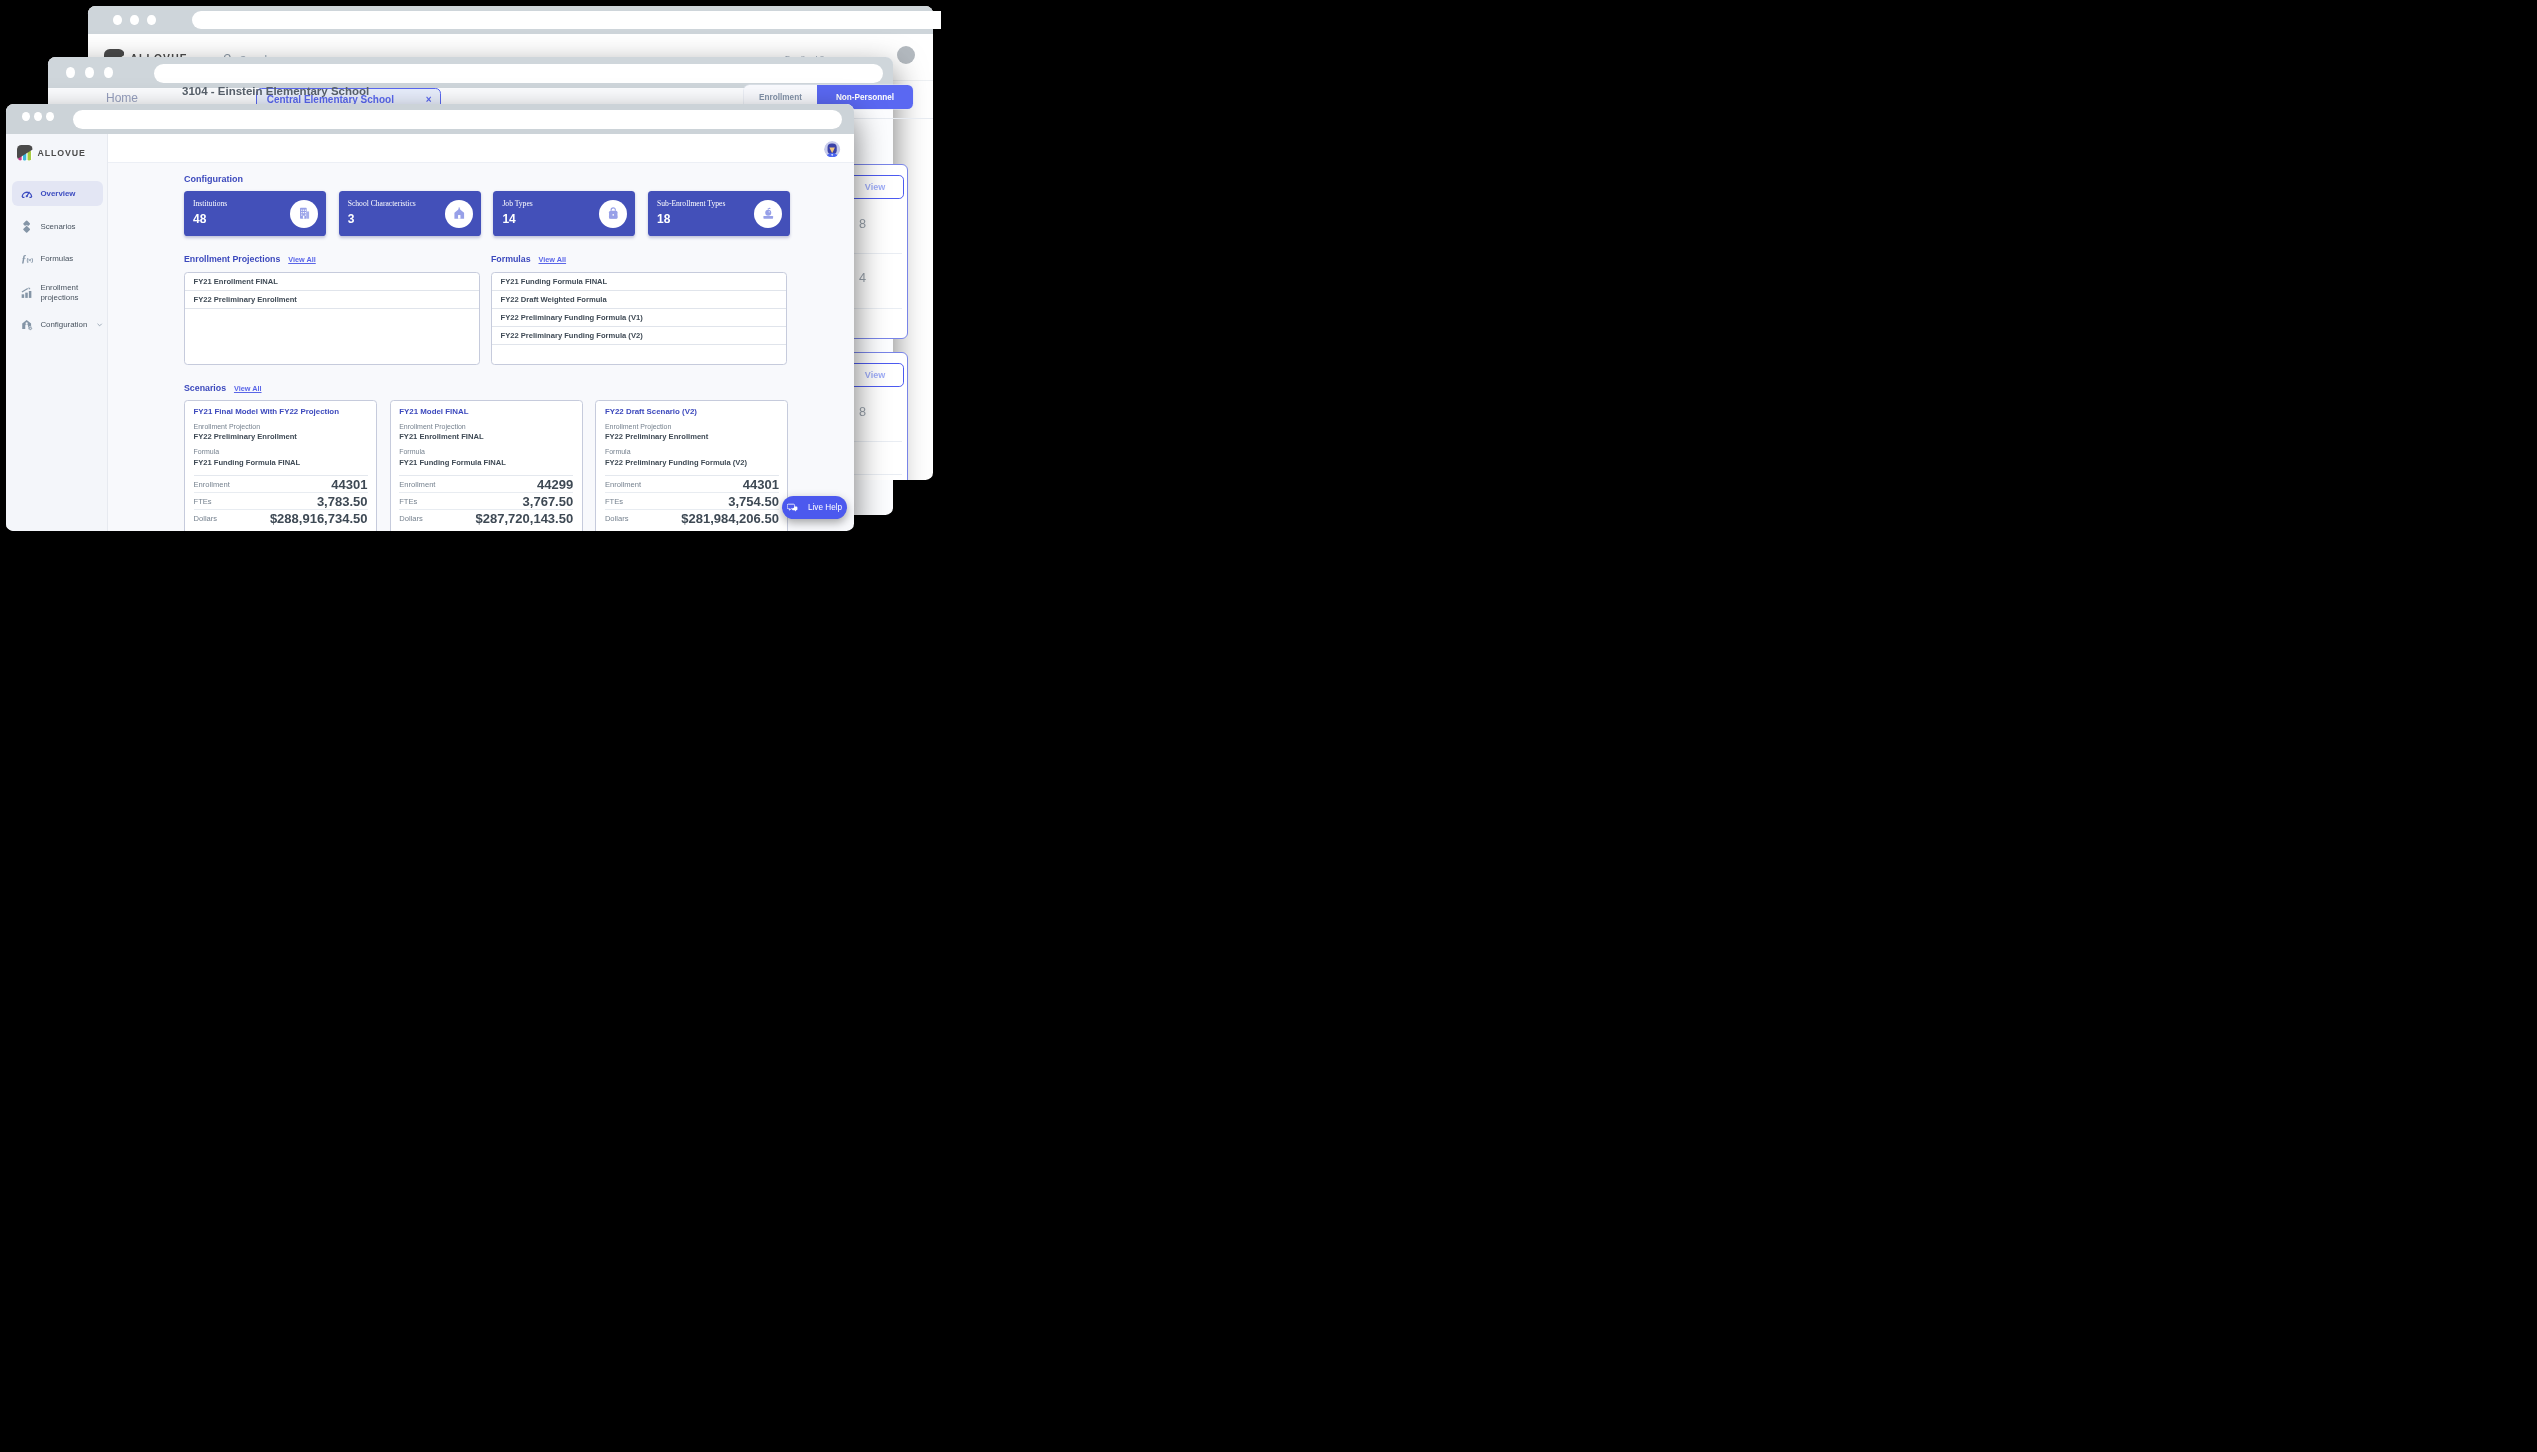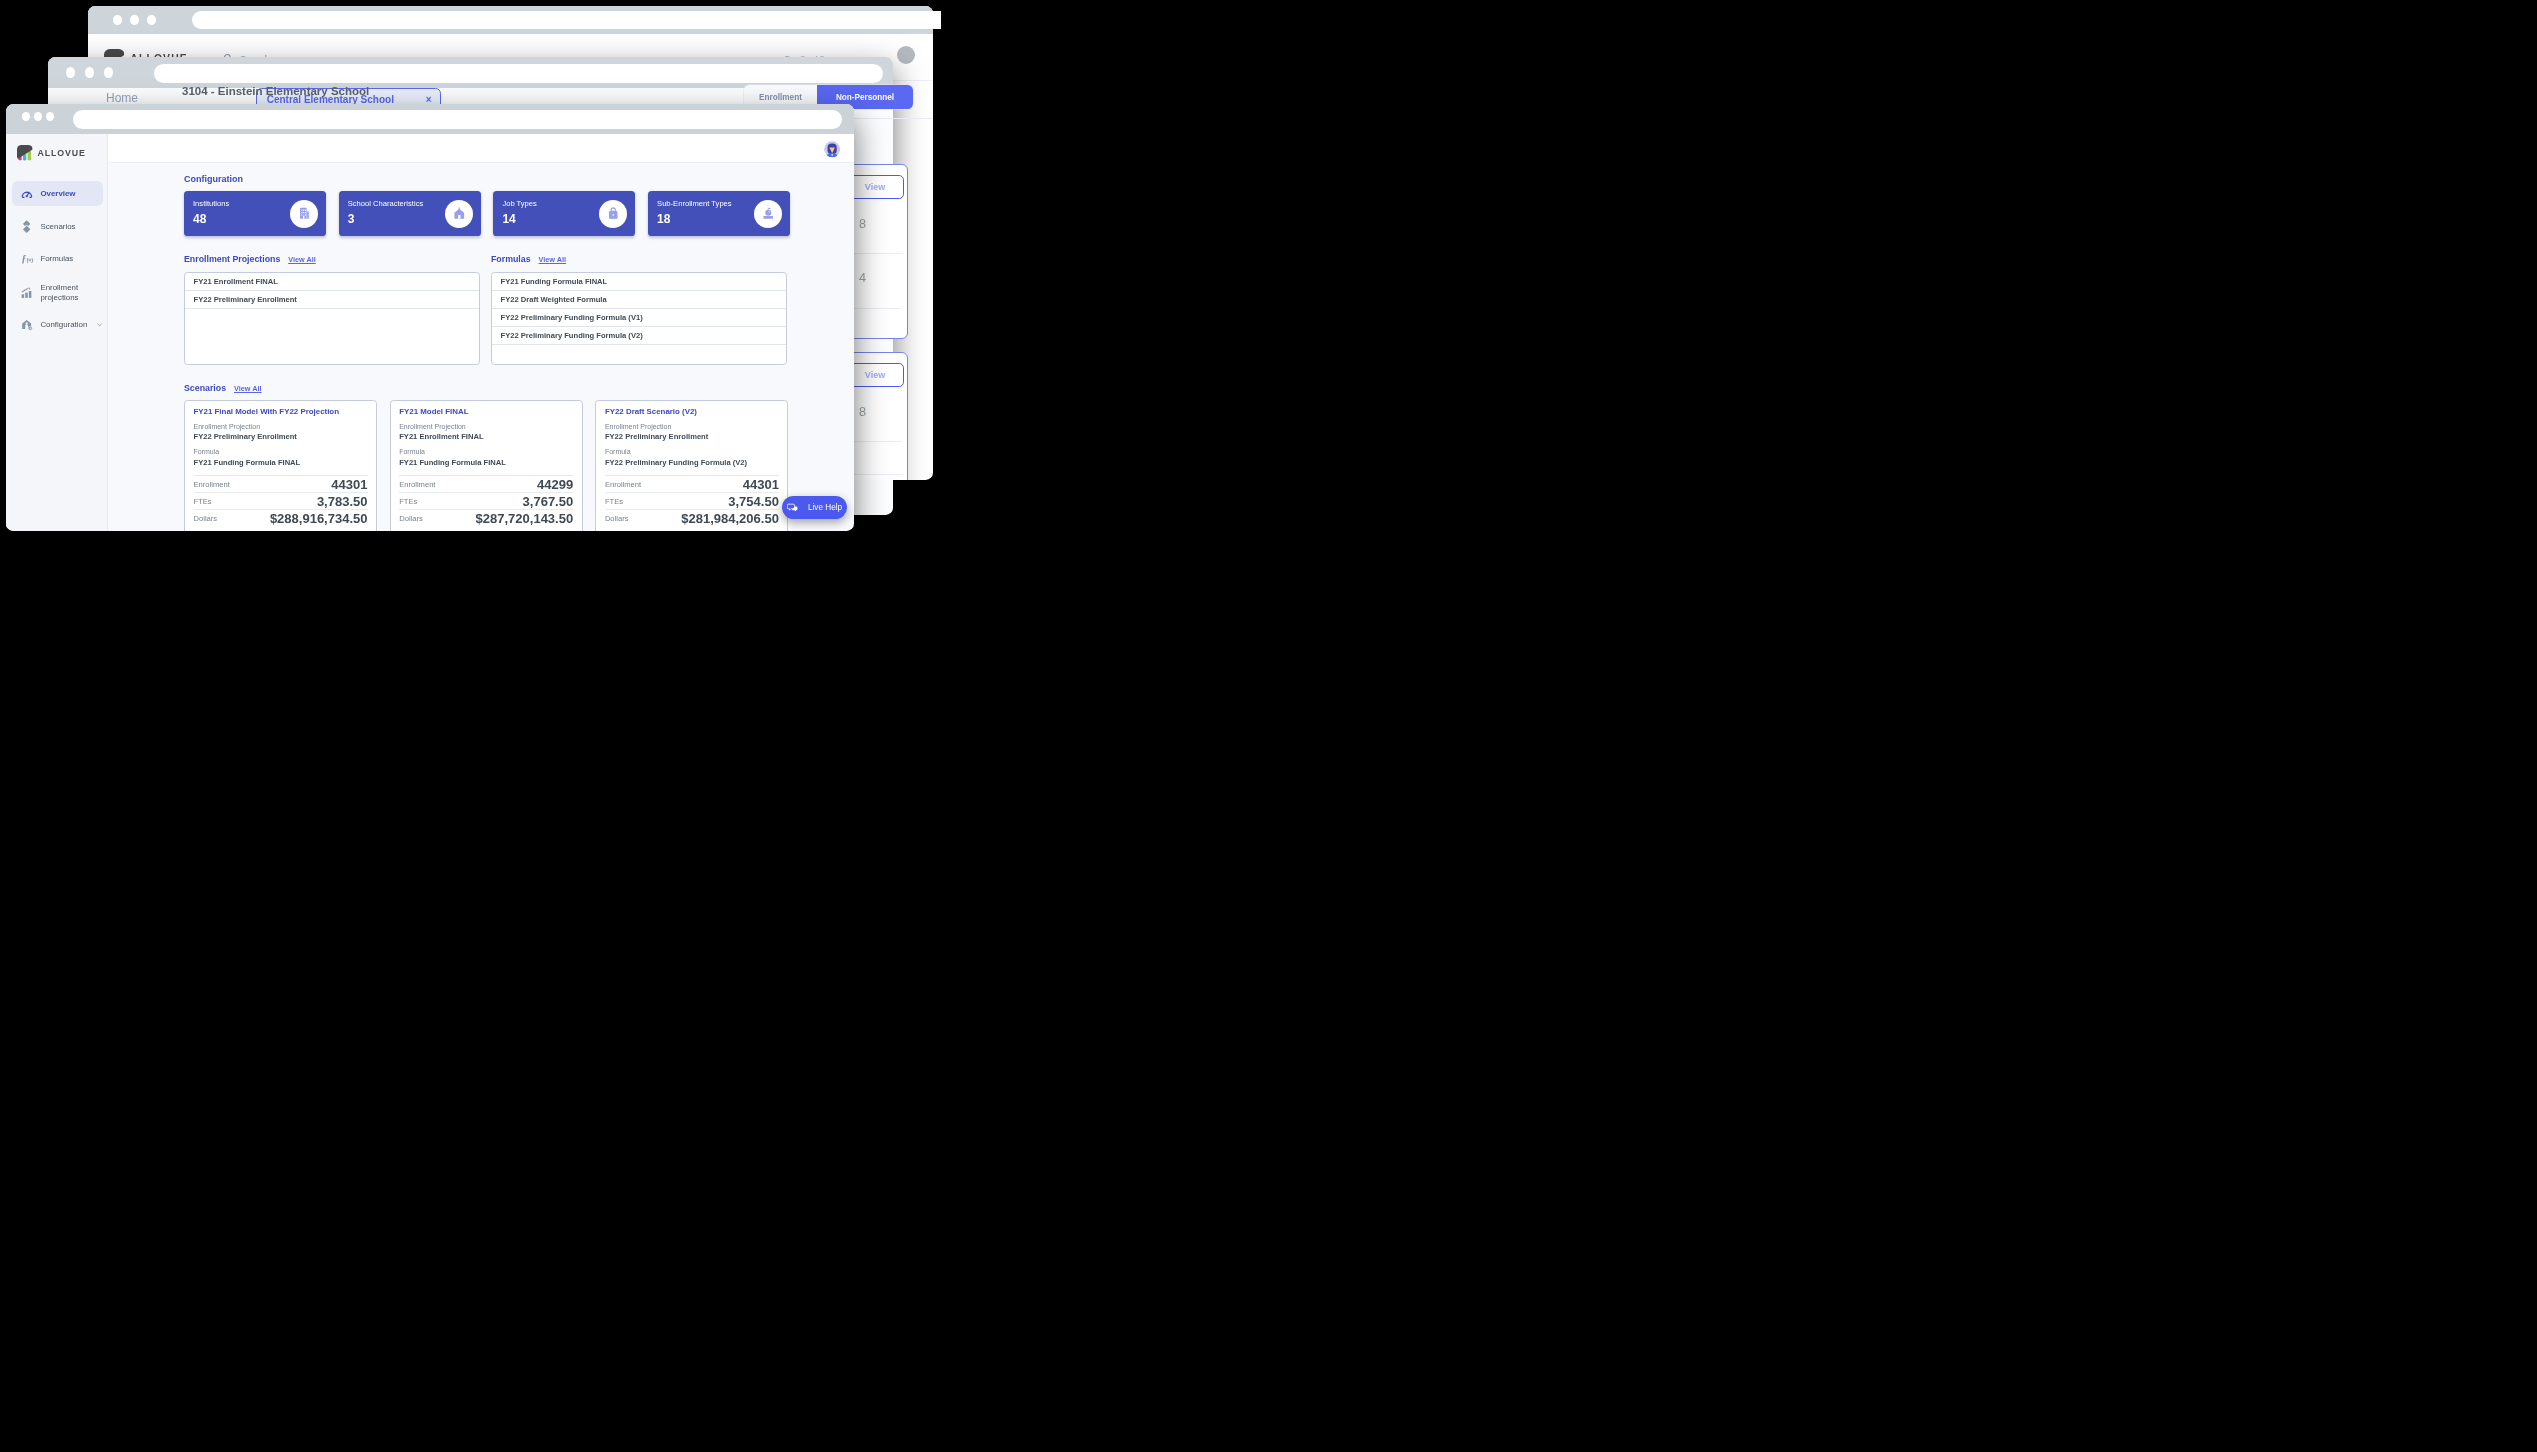--- a/index.html
+++ b/index.html
@@ -78,21 +78,21 @@
 
   .a-main { position:absolute; left:102px; right:0; top:0; bottom:0; }
   .a-header { position:absolute; left:0; right:0; top:0; height:29px; background:#fff; border-bottom:0.6px solid #eceff5; }
   .a-avatar { position:absolute; right:13.3px; top:6.7px; width:16.3px; height:16.3px; }
 
   .sec-heading { position:absolute; font-size:8.8px; font-weight:bold; color:#3c49bd; white-space:nowrap; }
   .viewall { font-size:7.3px; font-weight:bold; color:#5a66e8; text-decoration:underline; margin-left:7.9px; }
 
   .stats { position:absolute; left:76px; top:57px; display:flex; gap:12.7px; }
   .stat { position:relative; width:142px; height:45px; background:#4350b9; border-radius:3.6px; box-shadow:0 1.2px 3px rgba(30,40,120,.25); color:#fff; }
-  .stat .slabel { position:absolute; left:9px; top:7.9px; font-size:7.6px; }
+  .stat .slabel { position:absolute; left:9px; top:7.9px; font-size:7.6px;font-family:Liberation Serif, serif; }
   .stat .svalue { position:absolute; left:9px; top:20.6px; font-size:12px; font-weight:bold; }
   .stat .scircle { position:absolute; right:7.9px; top:8.5px; width:28px; height:28px; border-radius:50%; background:#fff; display:flex; align-items:center; justify-content:center; color:#97a0e8; }
 
   .listbox { position:absolute; top:138px; height:93px; background:#fff; border:0.6px solid #c6cbdc; border-radius:3.6px; overflow:hidden; }
   .lb-left { left:76px; width:296px; }
   .lb-right { left:383px; width:296px; }
   .lrow { height:18px; display:flex; align-items:center; padding-left:8.5px; font-size:7.6px; font-weight:bold; color:#3f4a55; border-bottom:0.6px solid #e0e4eb; }
 
   .scards { position:absolute; left:76px; top:266px; display:flex; gap:12.7px; }
   .scard { position:relative; width:193px; height:139px; background:#fff; border:0.6px solid #c6cbdc; border-radius:3.6px;text-align:right; }

